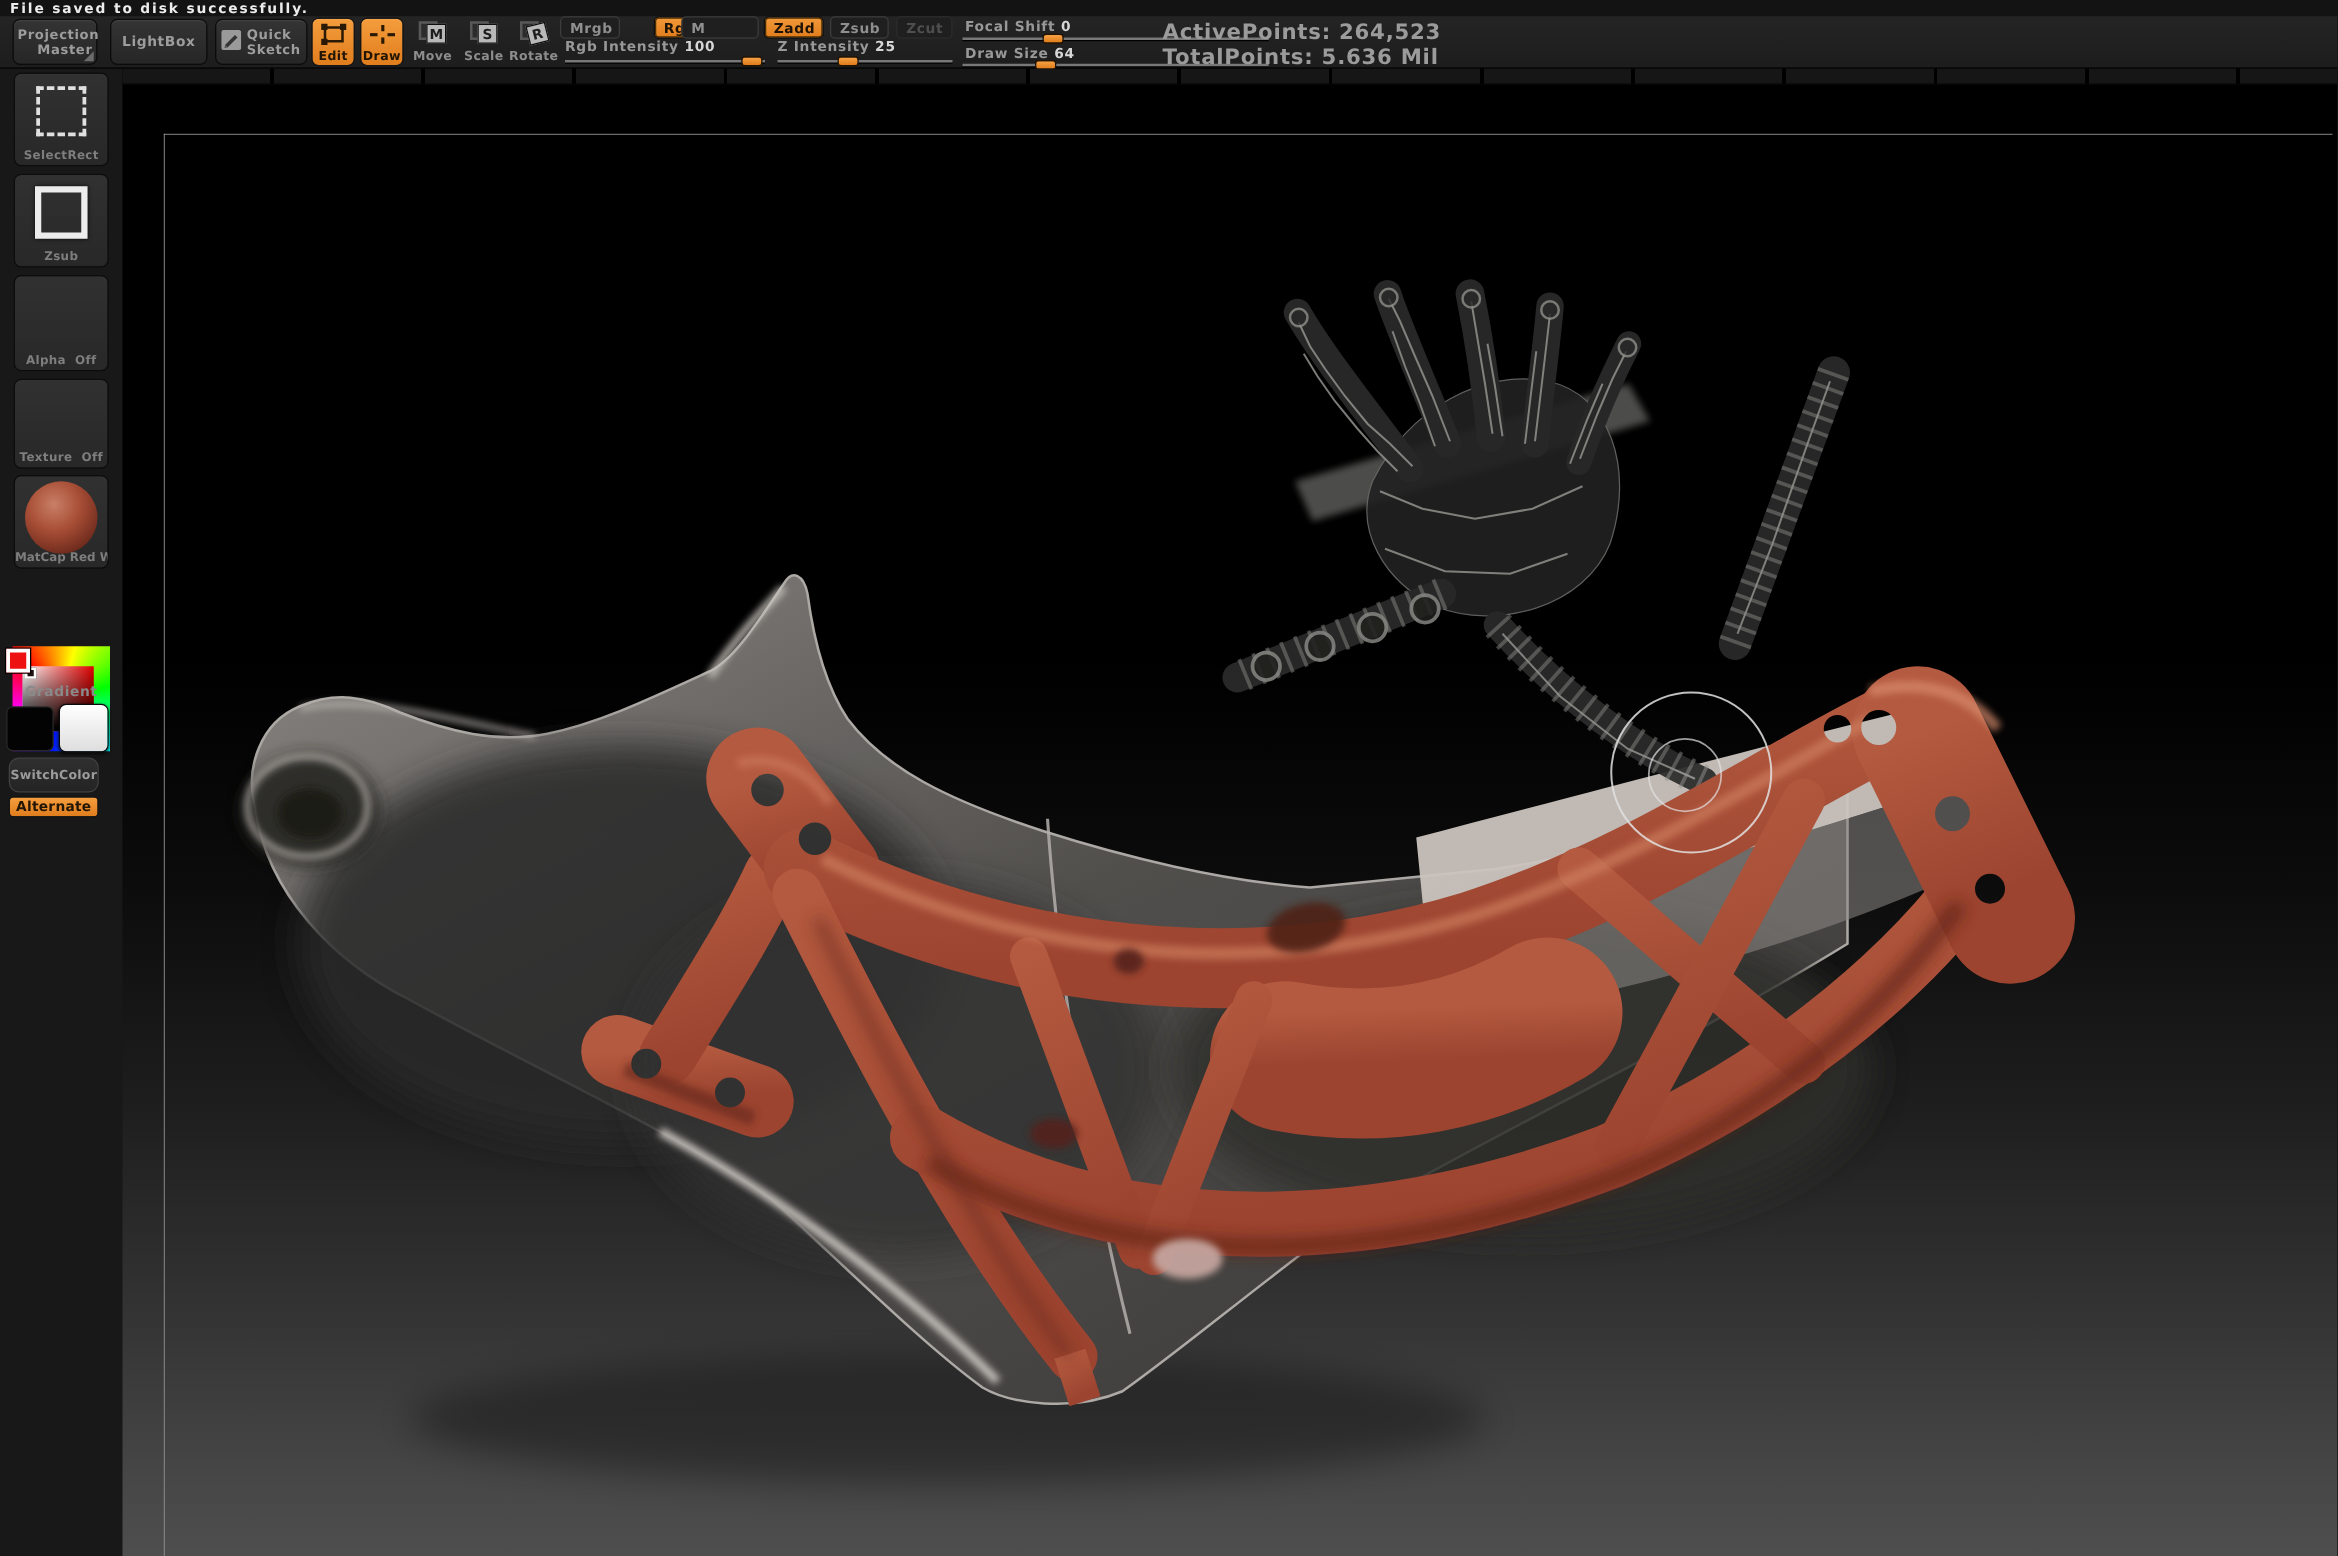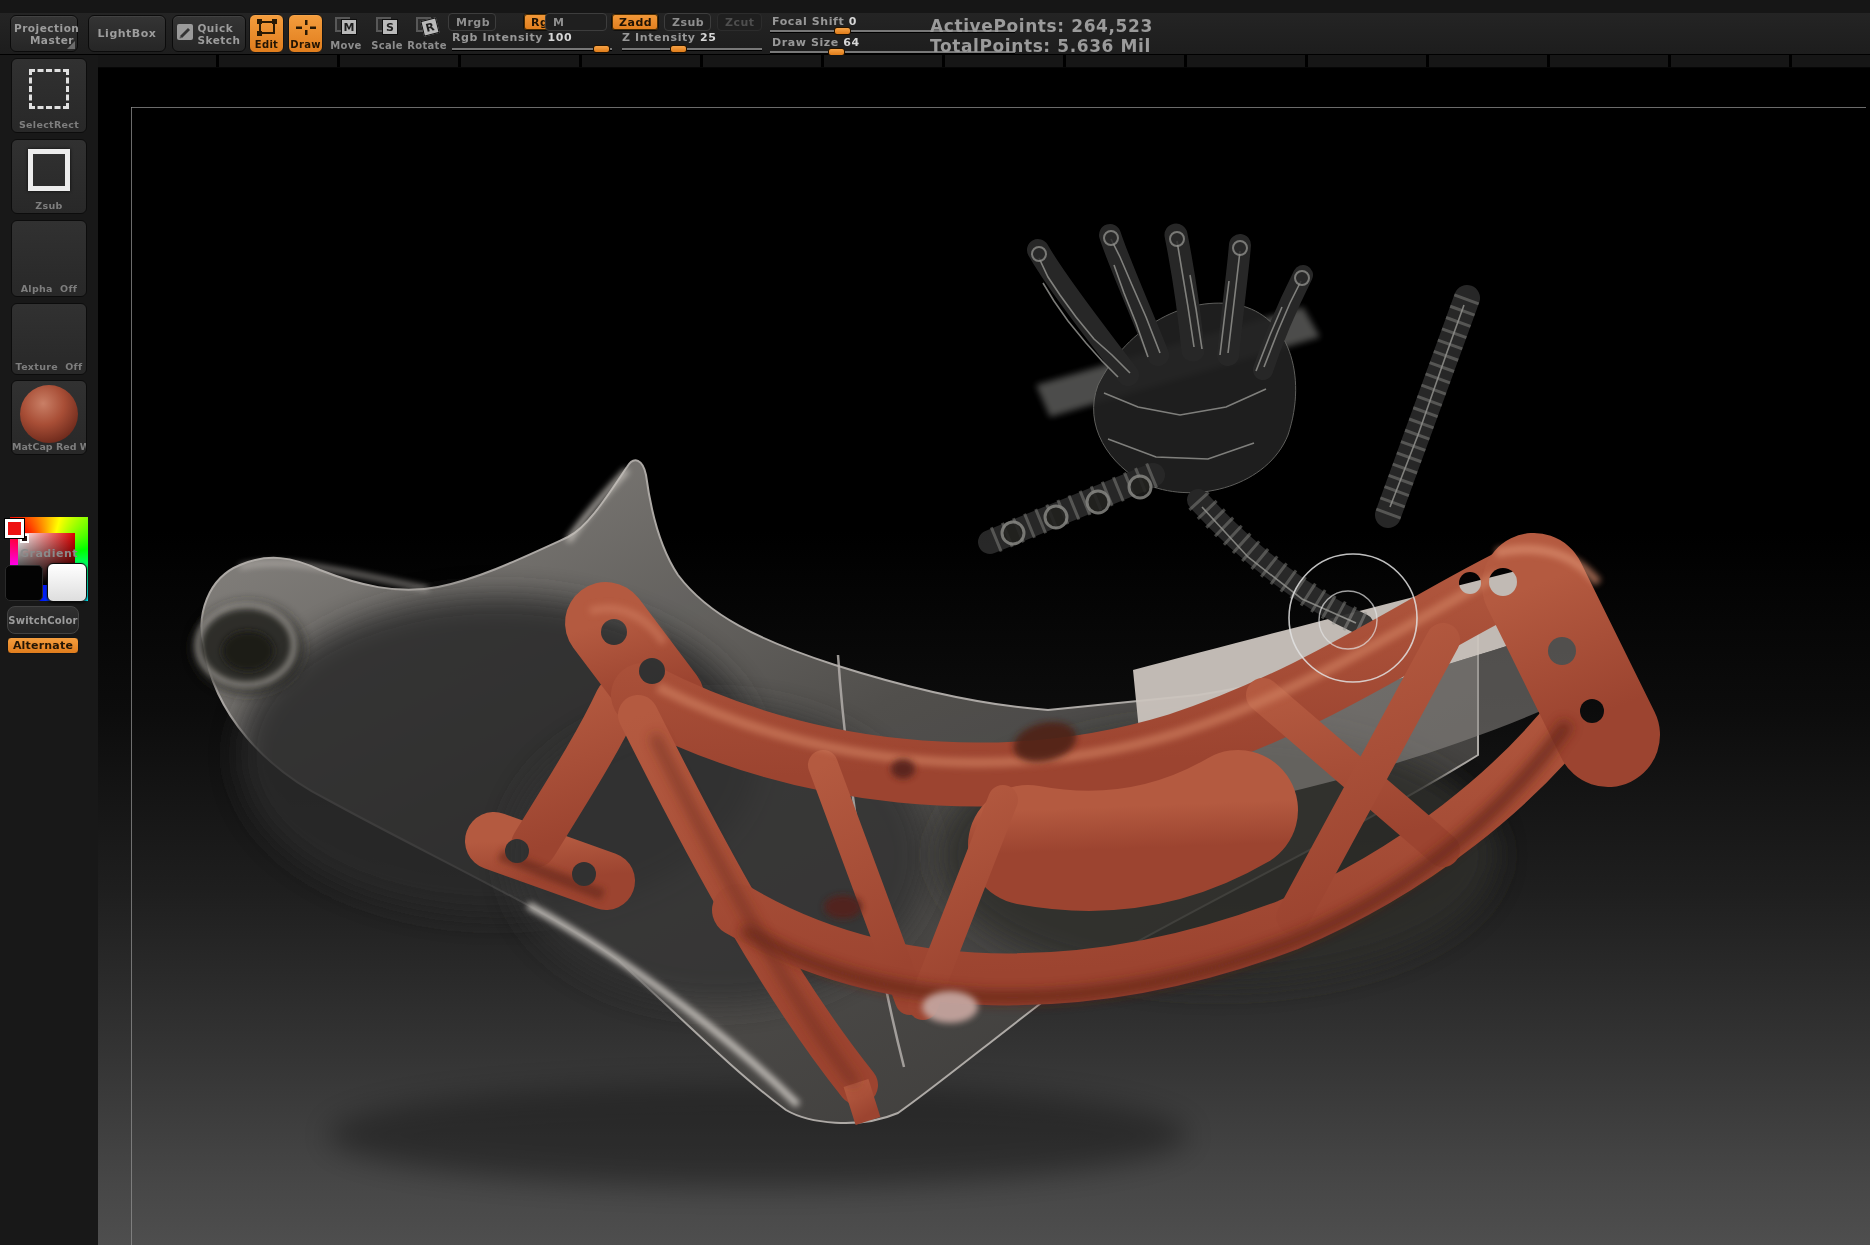--- a/index.html
+++ b/index.html
@@ -99,20 +99,23 @@
     border-bottom:1px solid #060606; }
   #doc-hline { position:absolute; left:33px; top:52px; right:4px; height:1px; background:#8f8f8f; opacity:.75; }
   #doc-vline { position:absolute; left:33px; top:52px; bottom:0; width:1px; background:#8f8f8f; opacity:.75; }
   #scene { position:absolute; left:0; top:0; }
 </style>
 </head>
 <body>
 
 <div id="app">
 
+  <div id="statusbar">
+    <span>File saved to disk successfully.</span>
+  </div>
 
   <div id="toolbar">
 
     <div class="tbtn" style="left:10px;top:2px;width:68px;height:37px;">
       <div class="two-line" style="text-align:right;width:60px;">
         <span>Projection</span><br>
         <span>Master</span>
       </div>
       <div class="corner-fold"></div>
     </div>

